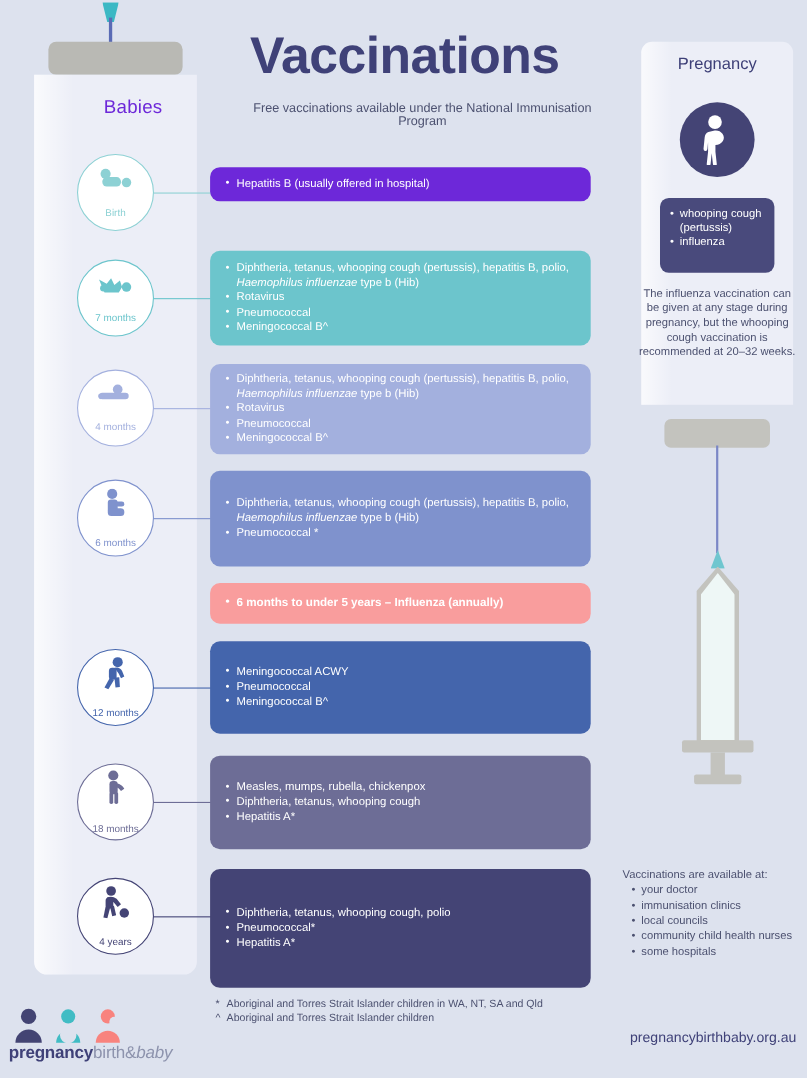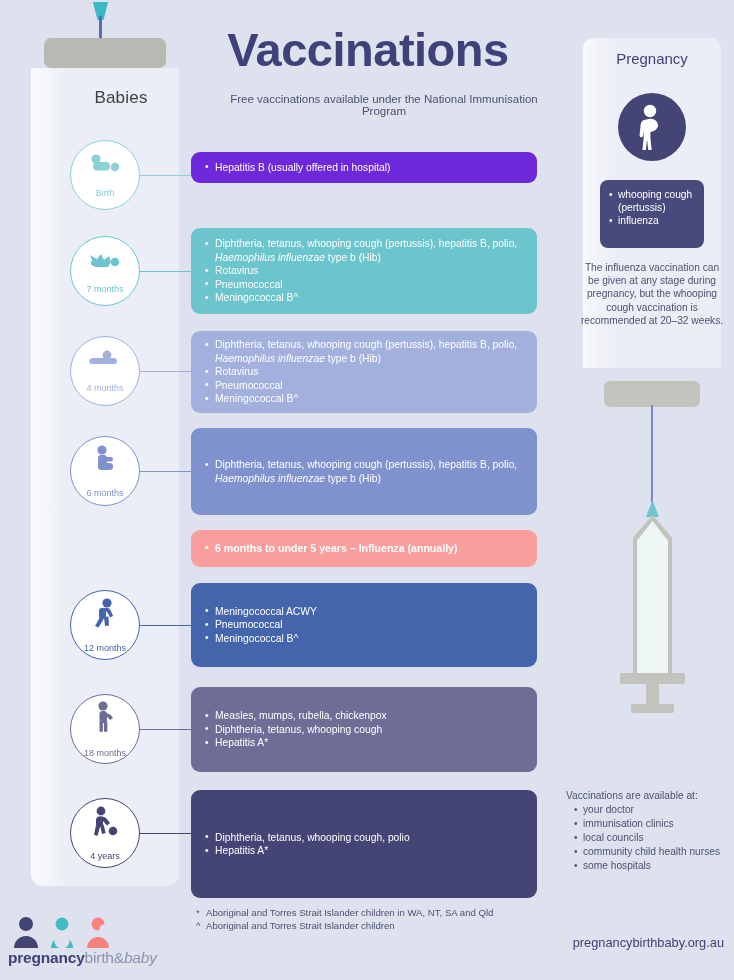--- a/index.html
+++ b/index.html
@@ -35,21 +35,21 @@
   }
   .babies-barrel::after{
     content:""; position:absolute; left:0; top:0;
     width: 36px; height: 100%;
     background: linear-gradient(to right, rgba(255,255,255,.75), rgba(255,255,255,0));
     border-radius: 0 0 0 12px;
   }
   .babies-title {
     position: absolute; left: 31px; top: 88px; width: 180px;
     text-align: center;
-    font-size: 17px; color: #404040; font-weight: 400;
+    font-size: 17px; color: #6d28d9; font-weight: 400;
     letter-spacing: .2px;
   }
 
   
   .main-title {
     position: absolute; left: 188px; top: 22px; width: 360px;
     text-align: center;
     font-size: 47px; font-weight: bold; color: #3f4178;
     letter-spacing: -.5px;
   }
@@ -270,20 +270,21 @@
             <circle cx="10" cy="5" r="4.6" fill="#7f92cd"></circle>
             <rect x="6" y="10" width="9" height="13" rx="3" fill="#7f92cd"></rect>
             <rect x="6" y="18" width="15" height="7" rx="3.2" fill="#7f92cd"></rect>
             <rect x="13" y="12" width="8" height="4.5" rx="2.2" fill="#7f92cd"></rect>
           </svg></span>
         <span class="age" style="color:#7f92cd">6 months</span>
       </div>
       <div class="vbox" style="top: 428px; height: 87px; background: rgb(127, 146, 205);">
         <ul>
           <li>Diphtheria, tetanus, whooping cough (pertussis), hepatitis B, polio, <i>Haemophilus influenzae</i> type b (Hib)</li>
+          <li>Pneumococcal *</li>
         </ul>
       </div>
       <div class="connector" style="left: 135px; top: 625px; width: 60px; background: rgb(68, 101, 172);"></div>
       <div class="circle" style="left: 70px; top: 590px; border: 1px solid rgb(68, 101, 172);">
         <span class="ico"><svg width="28" height="30" viewBox="0 0 28 30">
             <circle cx="16" cy="5" r="4.6" fill="#4465ac"></circle>
             <path d="M13 10 q5 -1 7 3 l2 5 l-3 1.5 l-2 -4 z" fill="#4465ac"></path>
             <rect x="8" y="10" width="7" height="11" rx="3" fill="#4465ac"></rect>
             <path d="M9 19 l-5 9 l3.5 1.5 l5 -8 z" fill="#4465ac"></path>
             <path d="M13 19 l1 9 l4 -.4 l-.6 -9 z" fill="#4465ac"></path>
@@ -323,20 +324,21 @@
             <rect x="6" y="11" width="7" height="10" rx="3" fill="#444475"></rect>
             <path d="M6 19 l-2 10 l3.6 .7 l2.4 -9 z" fill="#444475"></path>
             <path d="M10 19 l2 9 l3.6 -1 l-2 -8.6 z" fill="#444475"></path>
             <circle cx="23" cy="25" r="4.3" fill="#444475"></circle>
           </svg></span>
         <span class="age" style="color:#444475">4 years</span>
       </div>
       <div class="vbox" style="top: 790px; height: 108px; background: rgb(68, 68, 117);">
         <ul>
           <li>Diphtheria, tetanus, whooping cough, polio</li>
+          <li>Pneumococcal*</li>
           <li>Hepatitis A*</li>
         </ul>
       </div>
       <div class="vbox flu-box" style="top: 530px; height: 37px; background: rgb(249, 157, 157);">
         <ul>
           <li>6 months to under 5 years – Influenza (annually)</li>
         </ul>
       </div>
     </div>
 

